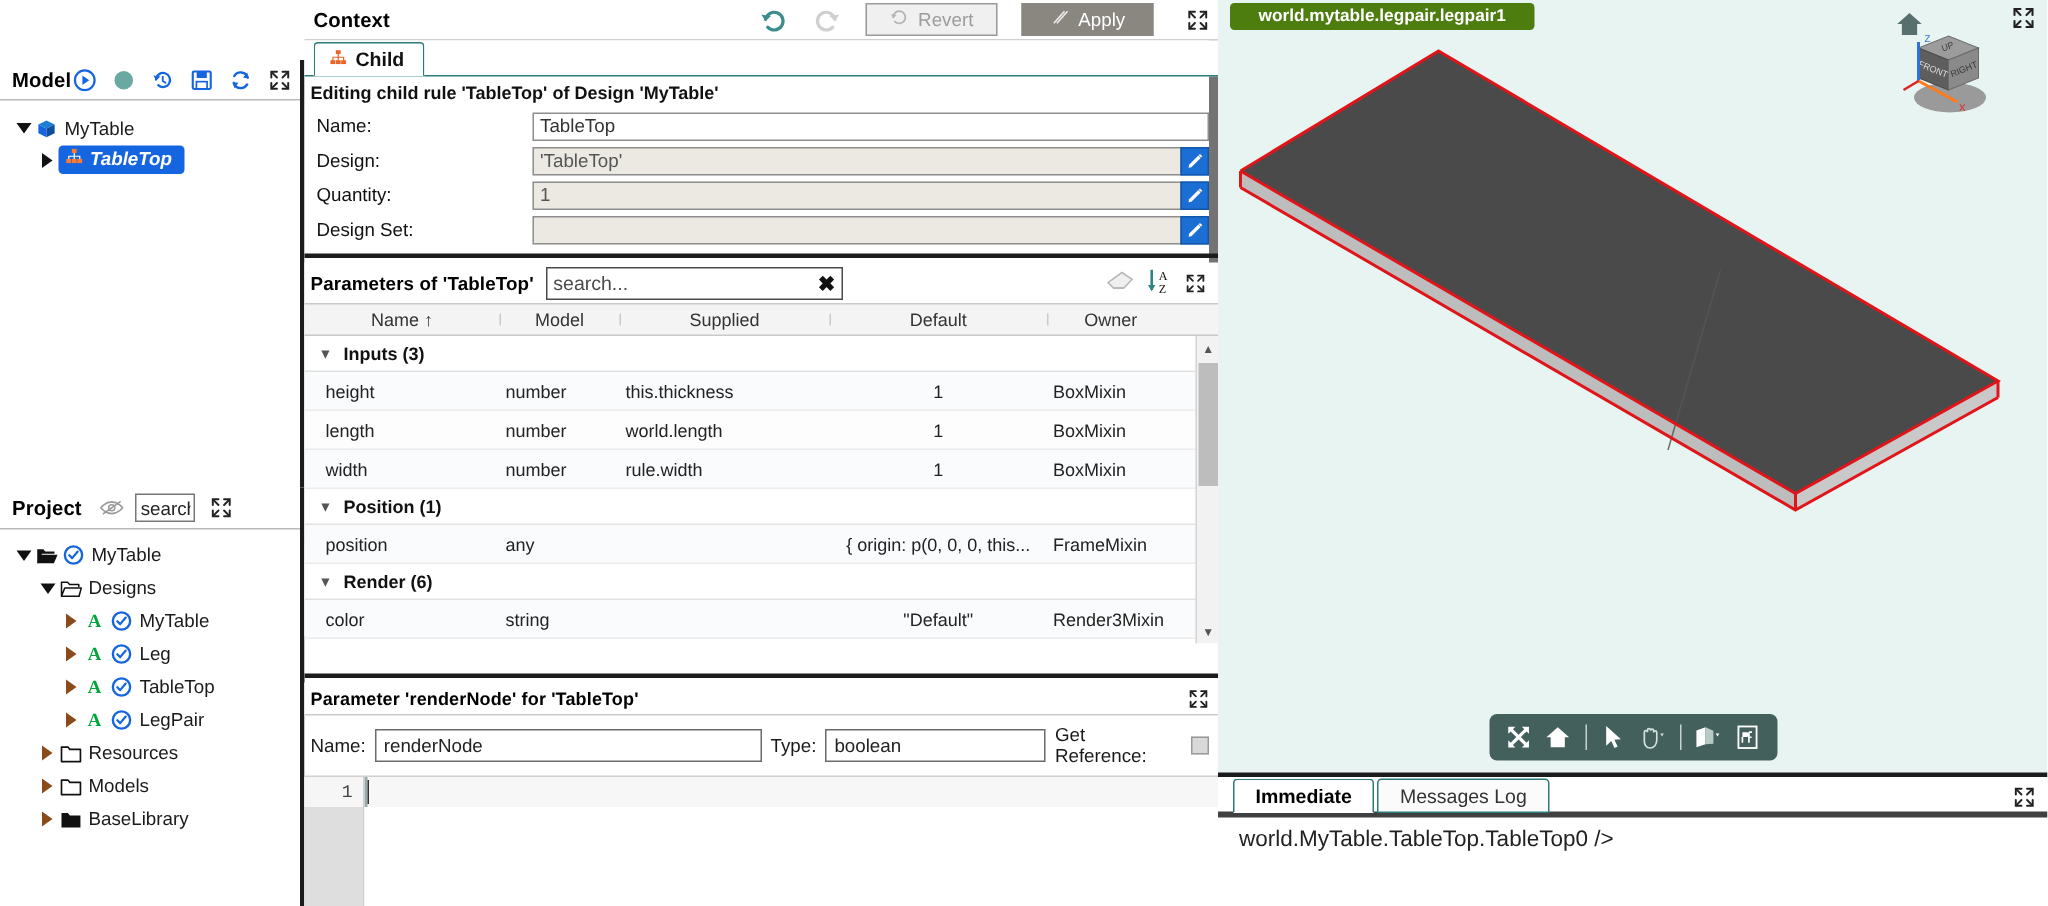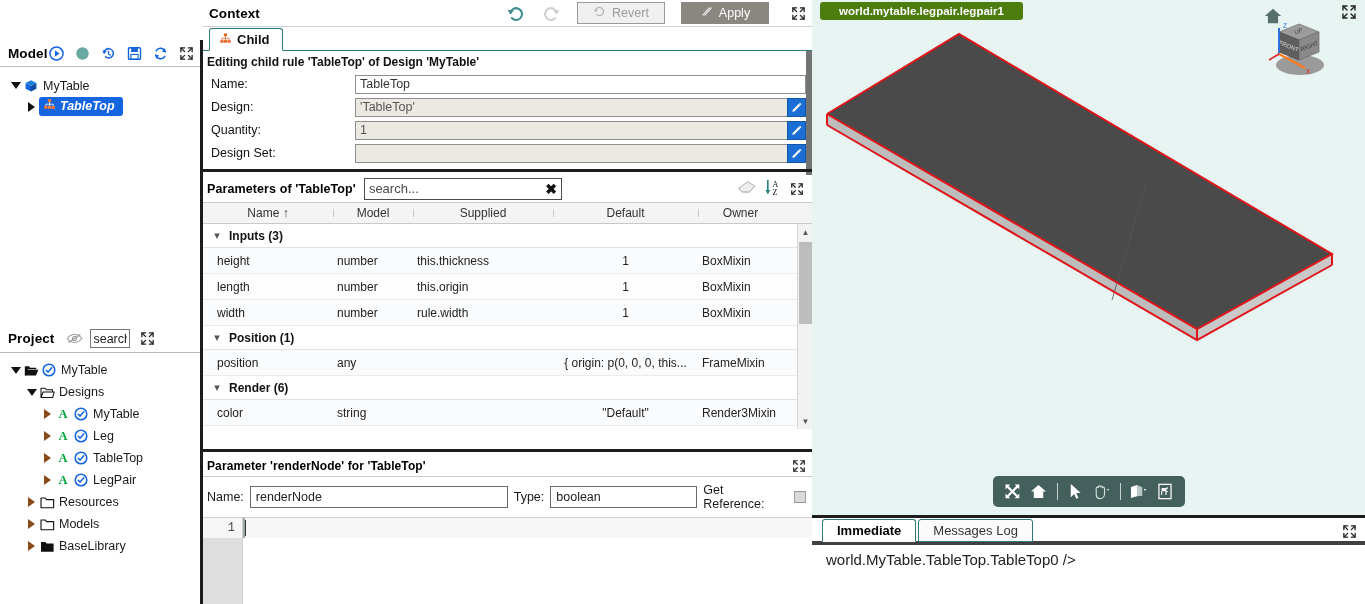--- a/index.html
+++ b/index.html
@@ -625,21 +625,21 @@
               <div class="cell c-name">height</div>
               <div class="cell c-type">number</div>
               <div class="cell c-sup">this.thickness</div>
               <div class="cell c-def">1</div>
               <div class="cell c-own">BoxMixin</div>
               <div class="cell c-x"></div>
             </div>
             <div class="data-row">
               <div class="cell c-name">length</div>
               <div class="cell c-type">number</div>
-              <div class="cell c-sup">this.origin</div>
+              <div class="cell c-sup">world.length</div>
               <div class="cell c-def">1</div>
               <div class="cell c-own">BoxMixin</div>
               <div class="cell c-x"></div>
             </div>
             <div class="data-row">
               <div class="cell c-name">width</div>
               <div class="cell c-type">number</div>
               <div class="cell c-sup">rule.width</div>
               <div class="cell c-def">1</div>
               <div class="cell c-own">BoxMixin</div>

